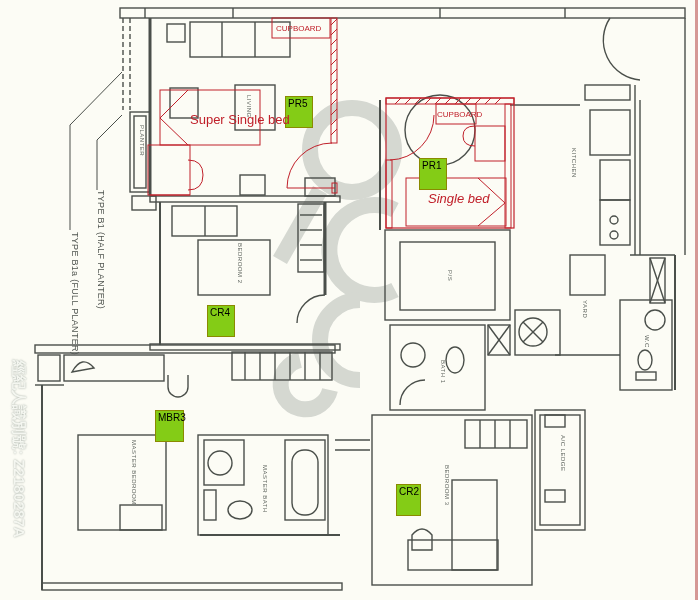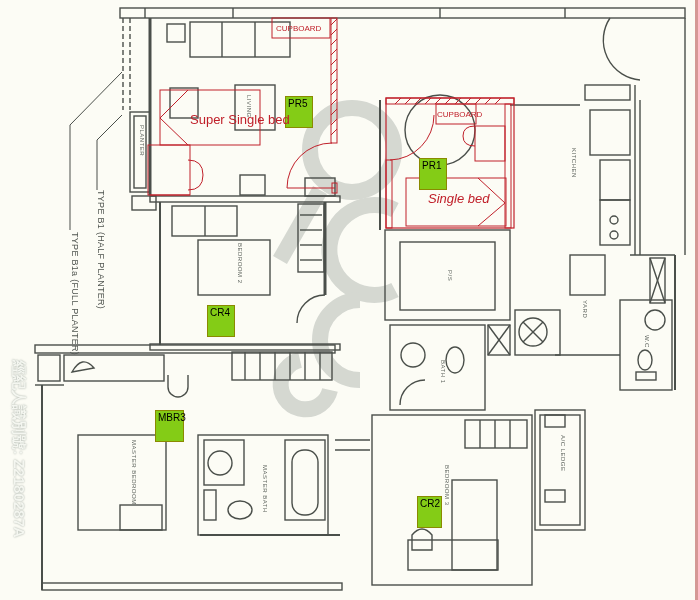--- a/index.html
+++ b/index.html
@@ -194,21 +194,21 @@
     <path d="M475 146 q-12 0 -12 -10 q0 -10 12 -10"></path>
     <rect x="406" y="178" width="100" height="48"></rect>
     <path d="M478 178 L505 203 L478 226"></path>
   </g>
 </svg>
 
 <div class="label-tag" style="left:285px;top:96px;width:28px;">PR5</div>
 <div class="label-tag" style="left:419px;top:158px;width:28px;">PR1</div>
 <div class="label-tag" style="left:207px;top:305px;width:28px;">CR4</div>
 <div class="label-tag" style="left:155px;top:382px;width:29px;margin-top:28px;">MBR3</div>
-<div class="label-tag" style="left:417px;top:484px;width:25px;margin-top:12px;">CR2</div>
+<div class="label-tag" style="left:396px;top:484px;width:25px;">CR2</div>
 
 <div class="red-text" style="left:276px;top:24px;font-size:8px;">CUPBOARD</div>
 <div class="red-text" style="left:437px;top:110px;font-size:8px;">CUPBOARD</div>
 <div class="red-text" style="left:190px;top:112px;">Super Single bed</div>
 <div class="red-text" style="left:428px;top:191px;font-style:italic;">Single bed</div>
 
 <div class="room-text" style="left:252px;top:95px;transform:rotate(90deg);">LIVING</div>
 <div class="room-text" style="left:577px;top:148px;transform:rotate(90deg);">KITCHEN</div>
 <div class="room-text" style="left:243px;top:243px;transform:rotate(90deg);">BEDROOM 2</div>
 <div class="room-text" style="left:450px;top:465px;transform:rotate(90deg);">BEDROOM 3</div>

